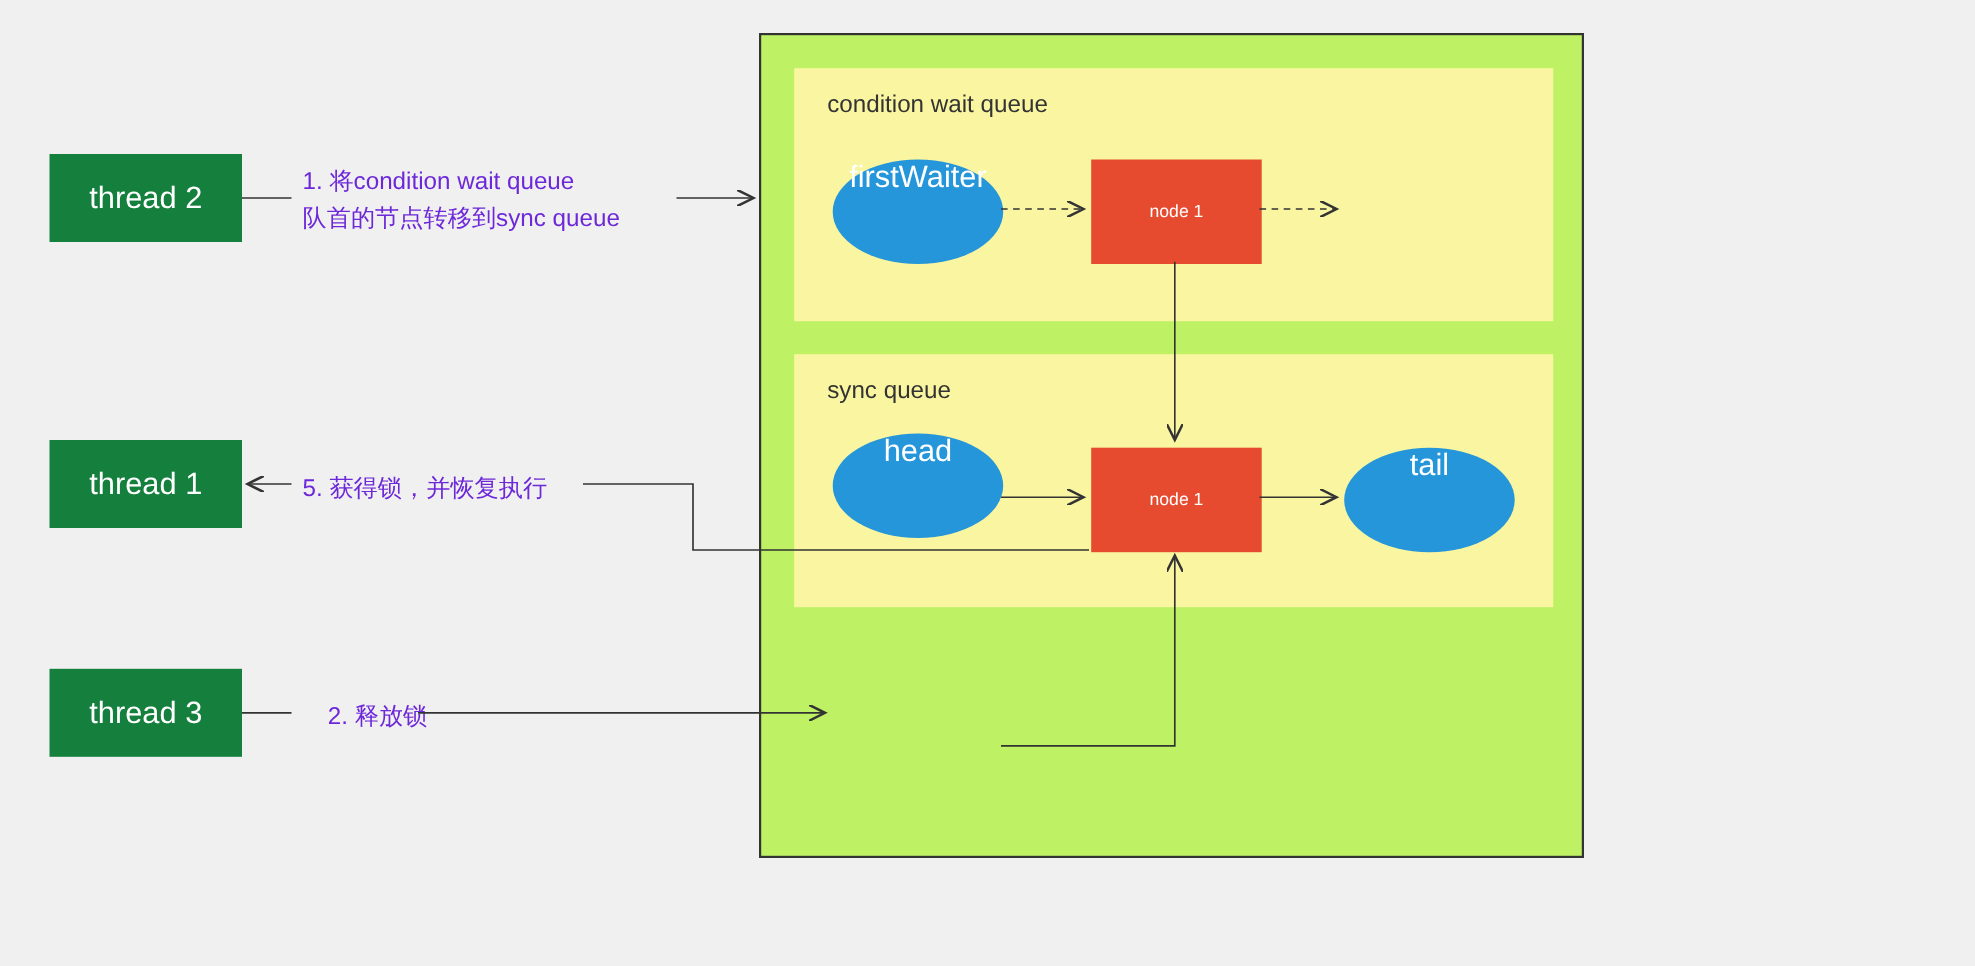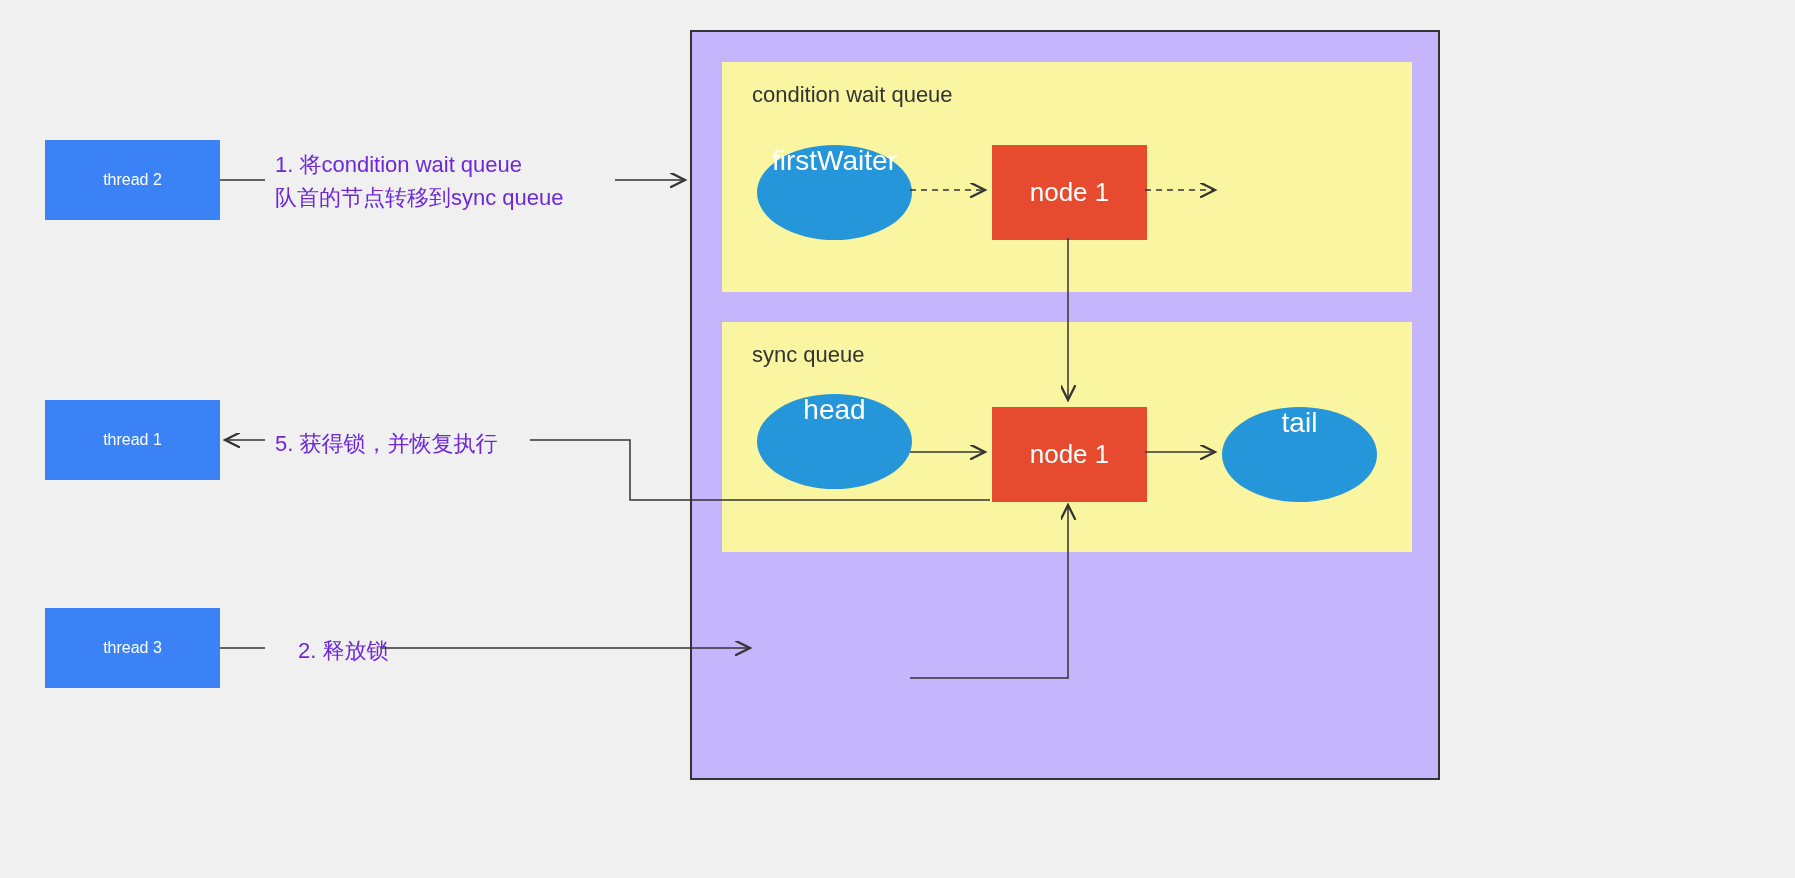--- a/index.html
+++ b/index.html
@@ -5,33 +5,33 @@
     * { margin: 0; padding: 0; box-sizing: border-box; }
     body {
       background: #f0f0f0;
       font-family: Arial, "Microsoft YaHei", sans-serif;
       width: 1795px;
       height: 878px;
       position: relative;
     }
     .thread-box {
       position: absolute;
-      background: #3b82f6;
+      background: #15803d;
       color: white;
       width: 175px;
       height: 80px;
       display: flex;
       align-items: center;
       justify-content: center;
-      font-size: 16px;
+      font-size: 28px;
     }
     .main-container {
       position: absolute;
       border: 2px solid #333;
-      background: #c4b5fd;
+      background: #bef264;
       left: 690px;
       top: 30px;
       width: 750px;
       height: 750px;
     }
     .queue-box {
       position: absolute;
       background: #faf5a0;
     }
     .queue-title {
@@ -50,21 +50,21 @@
       width: 155px;
       height: 95px;
     }
     .rect-node {
       position: absolute;
       background: #e64b2f;
       color: white;
       display: flex;
       align-items: center;
       justify-content: center;
-      font-size: 26px;
+      font-size: 16px;
       width: 155px;
       height: 95px;
     }
     .label-text {
       position: absolute;
       font-size: 22px;
       color: #6d28d9;
       line-height: 1.5;
     }
     svg.arrows {

